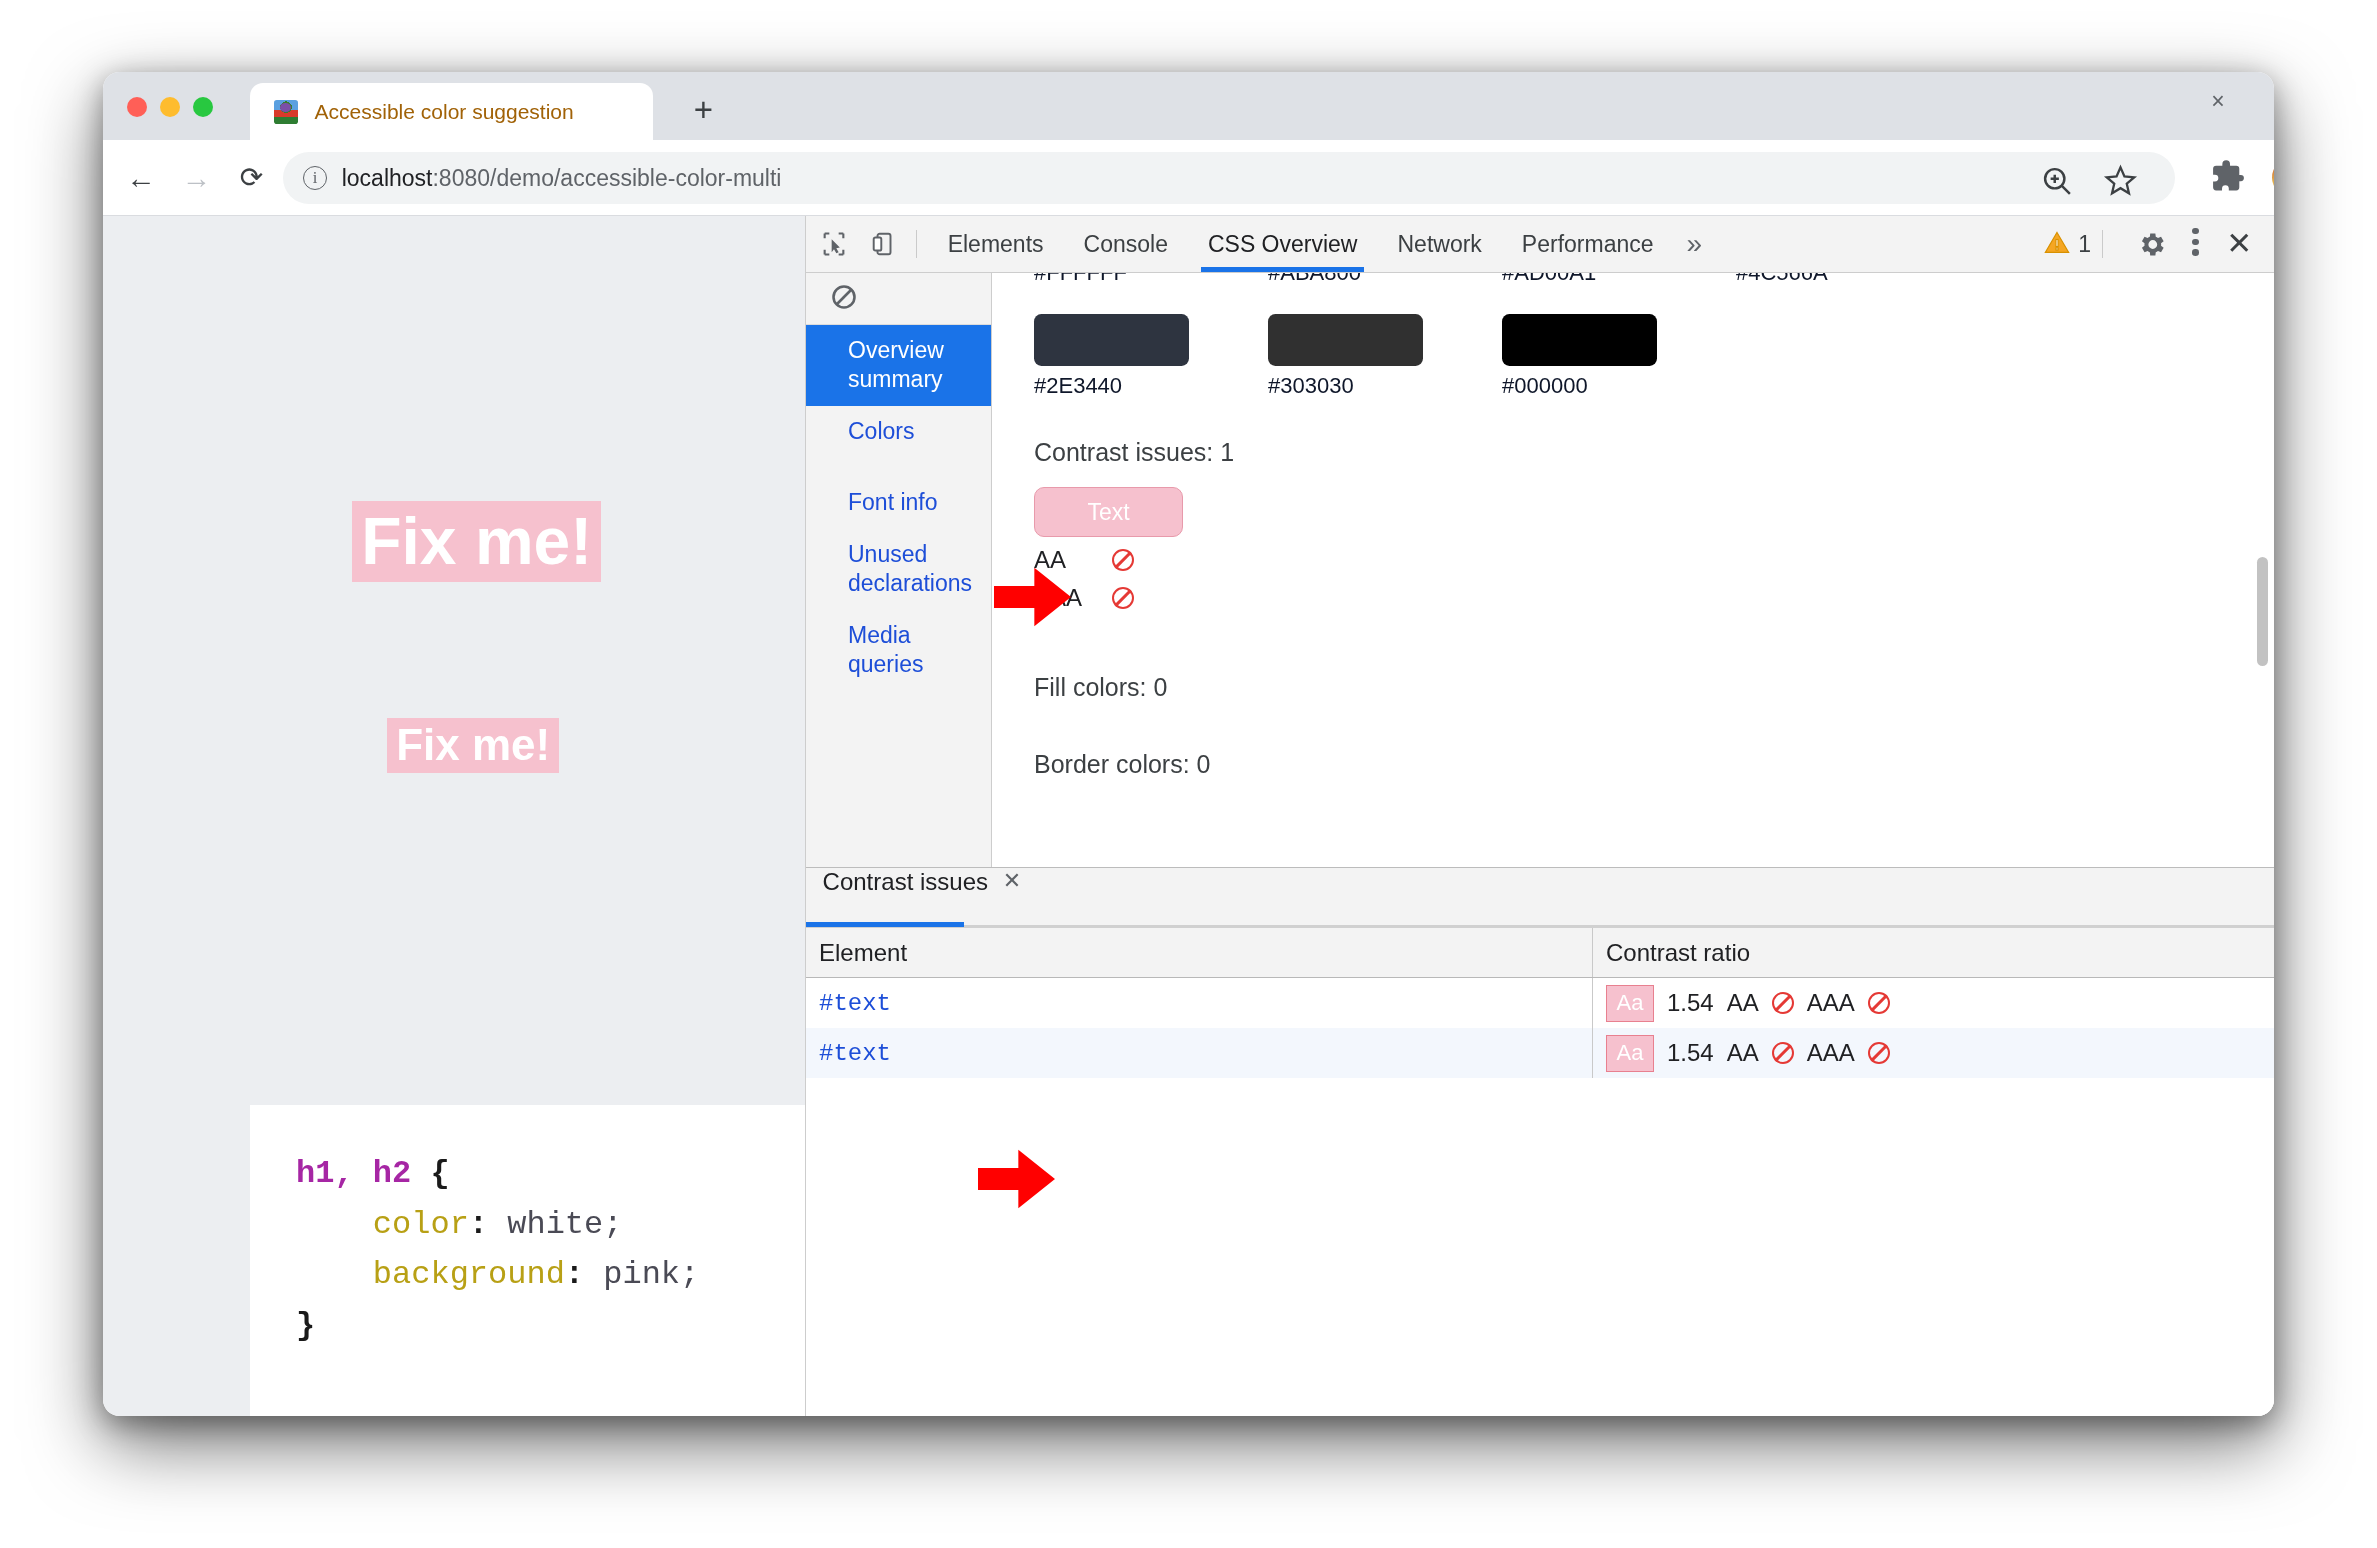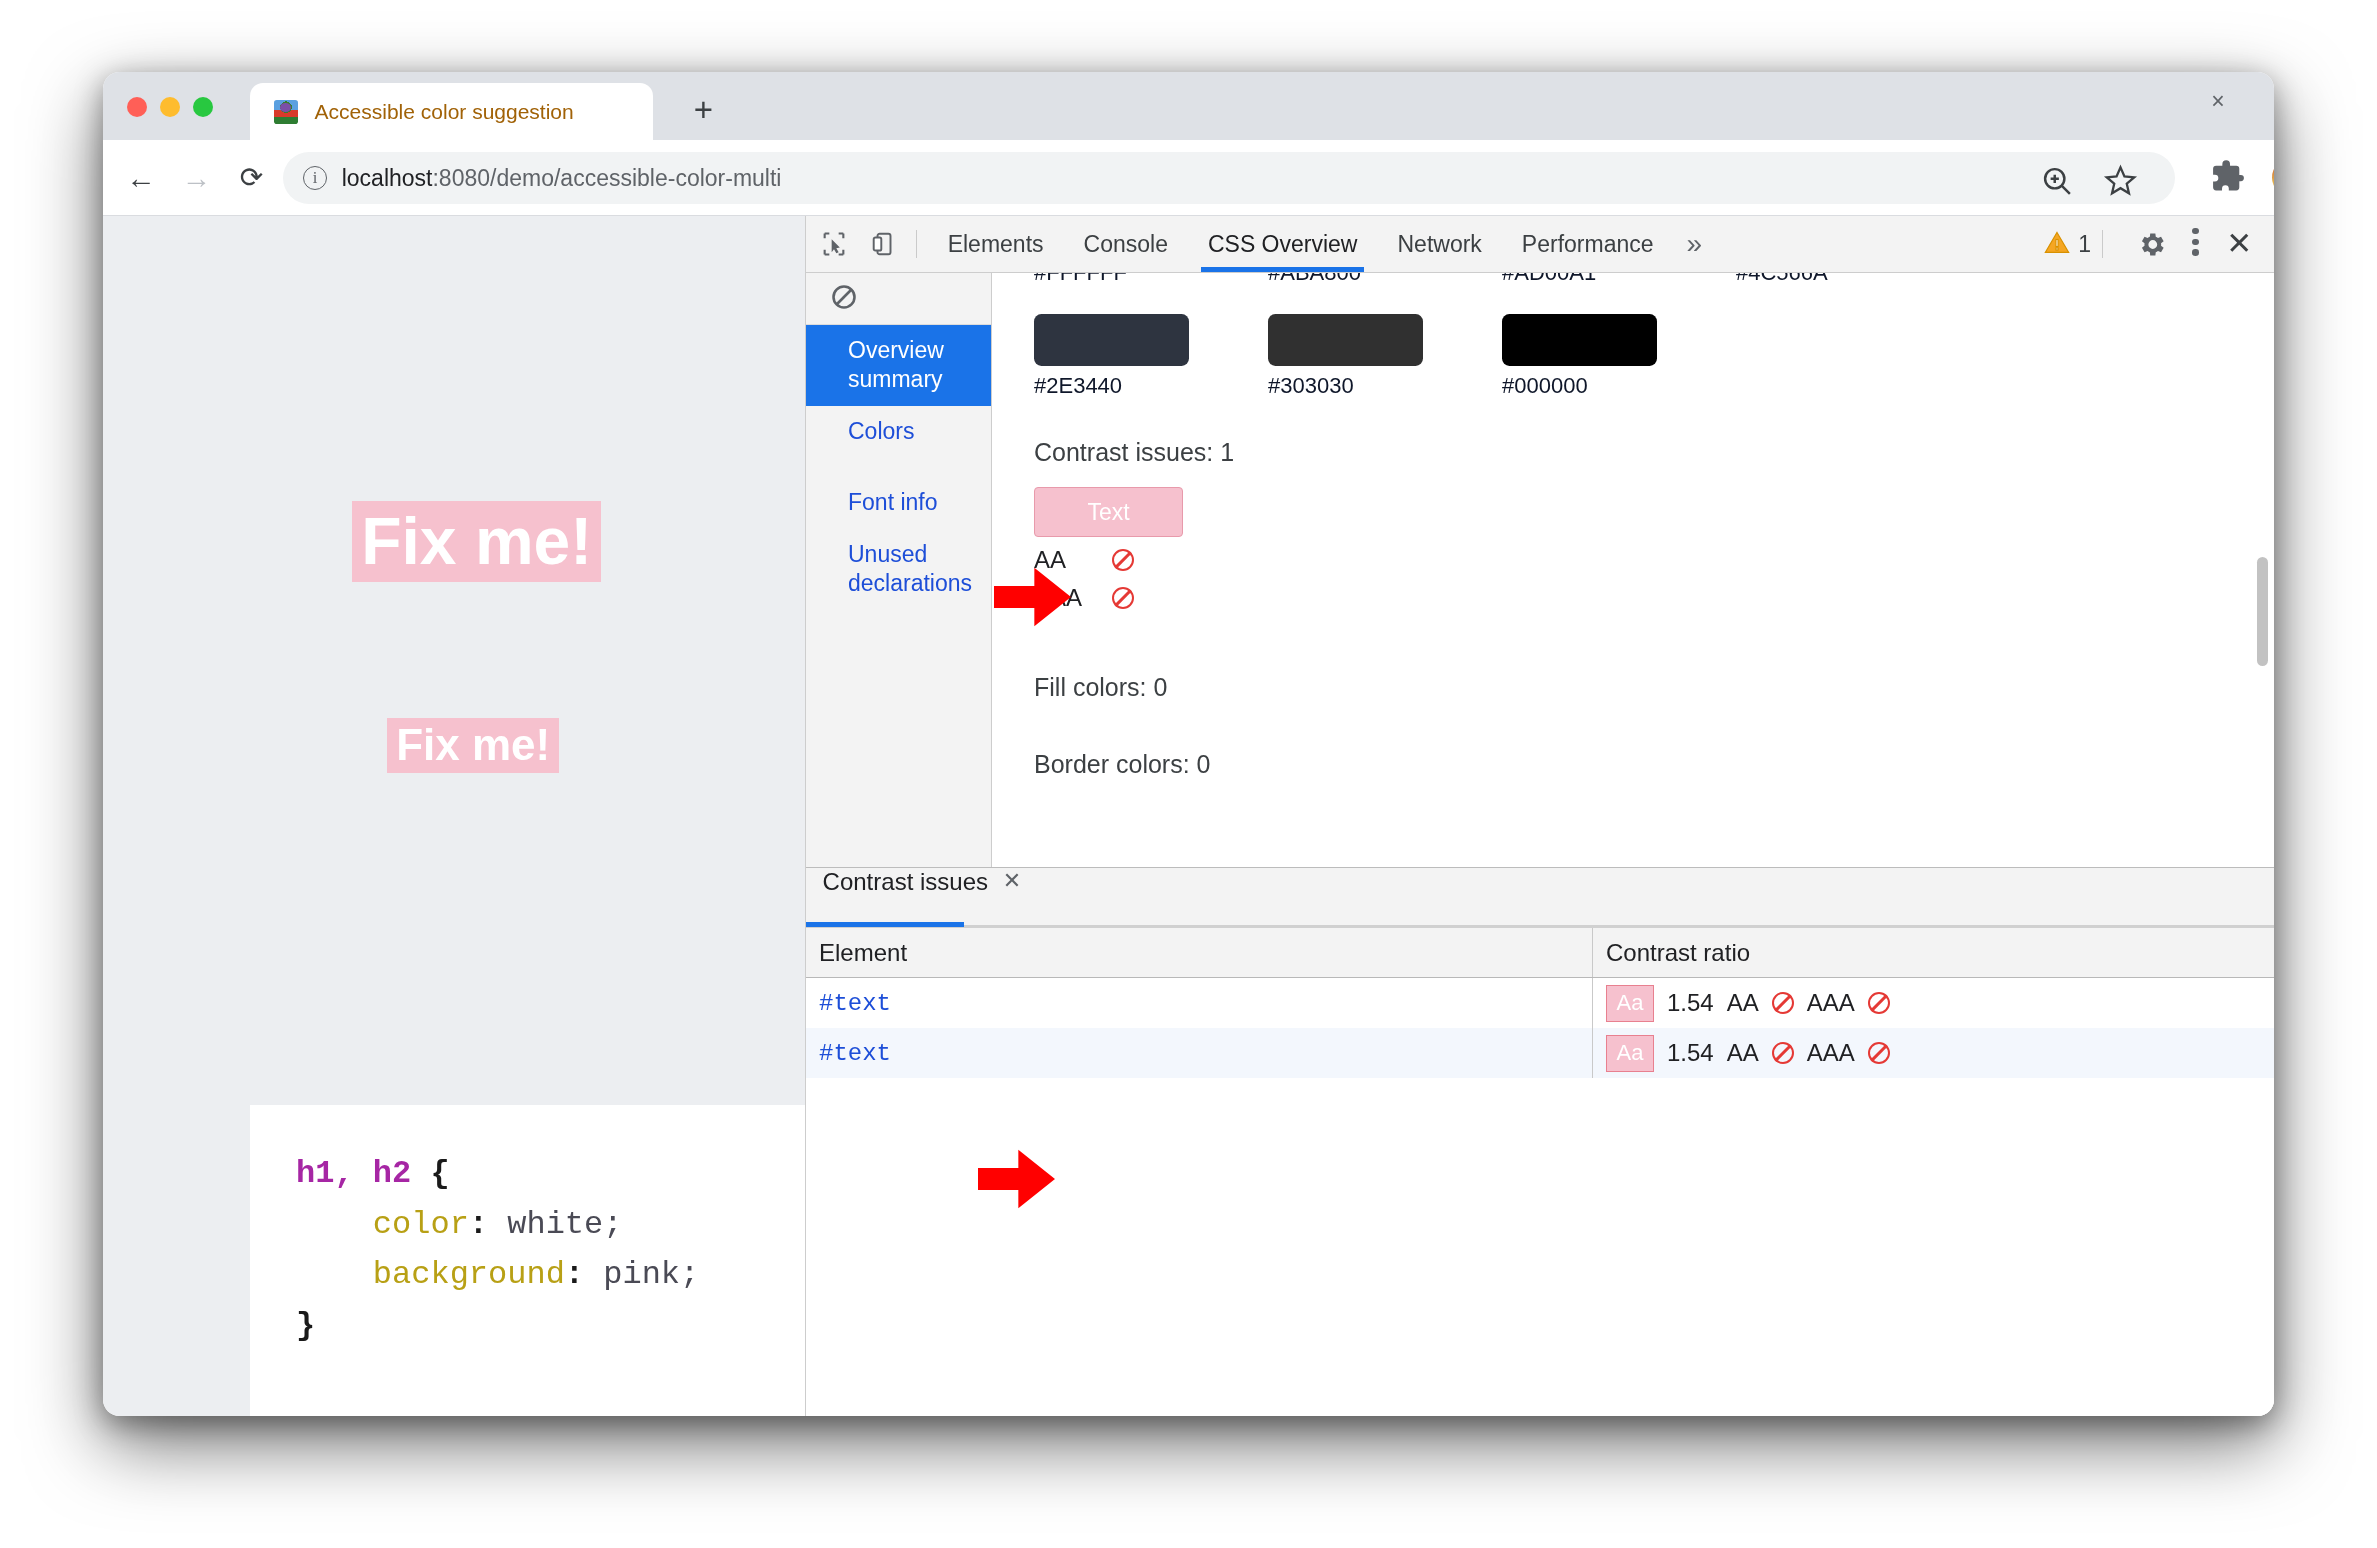--- a/index.html
+++ b/index.html
@@ -272,21 +272,21 @@
     font-family: "Liberation Sans", sans-serif;
   }
   .sect-label {
     font-size: 25px; color: #3c4043; margin-top: 39px;
   }
   #contrast-chip {
     margin-top: 20px;
     width: 149px; height: 50px;
     background: #f6c1ce;
     border: 0.9px solid #e89aab;
-    border-radius: 4px;
+    border-radius: 10px;
     display: flex; align-items: center; justify-content: center;
     color: #ffffff; font-size: 23px;
   }
   .aa-row {
     display: flex; align-items: center; gap: 16.6px;
     font-size: 24px; color: #202124; margin-top: 9.2px;
   }
   .aa-row .lbl { width: 61px; }
 
   .no-icon {
@@ -504,20 +504,21 @@
               <circle cx="12" cy="12" r="9"></circle>
                 <line x1="5.8" y1="18.2" x2="18.2" y2="5.8"></line>
             </svg>
           </span>
         </div>
         <div class="side-item selected">Overview summary</div>
         <div class="side-item">Colors</div>
         <div class="side-gap"></div>
         <div class="side-item">Font info</div>
         <div class="side-item">Unused declarations</div>
+        <div class="side-item">Media queries</div>
       </div>
 
       <div id="dt-main">
         <div id="main-inner">
 
           <div class="swatch-row">
             <div class="swatch-cell">
               <div class="swatch-label">#FFFFFF</div>
             </div>
             <div class="swatch-cell">

